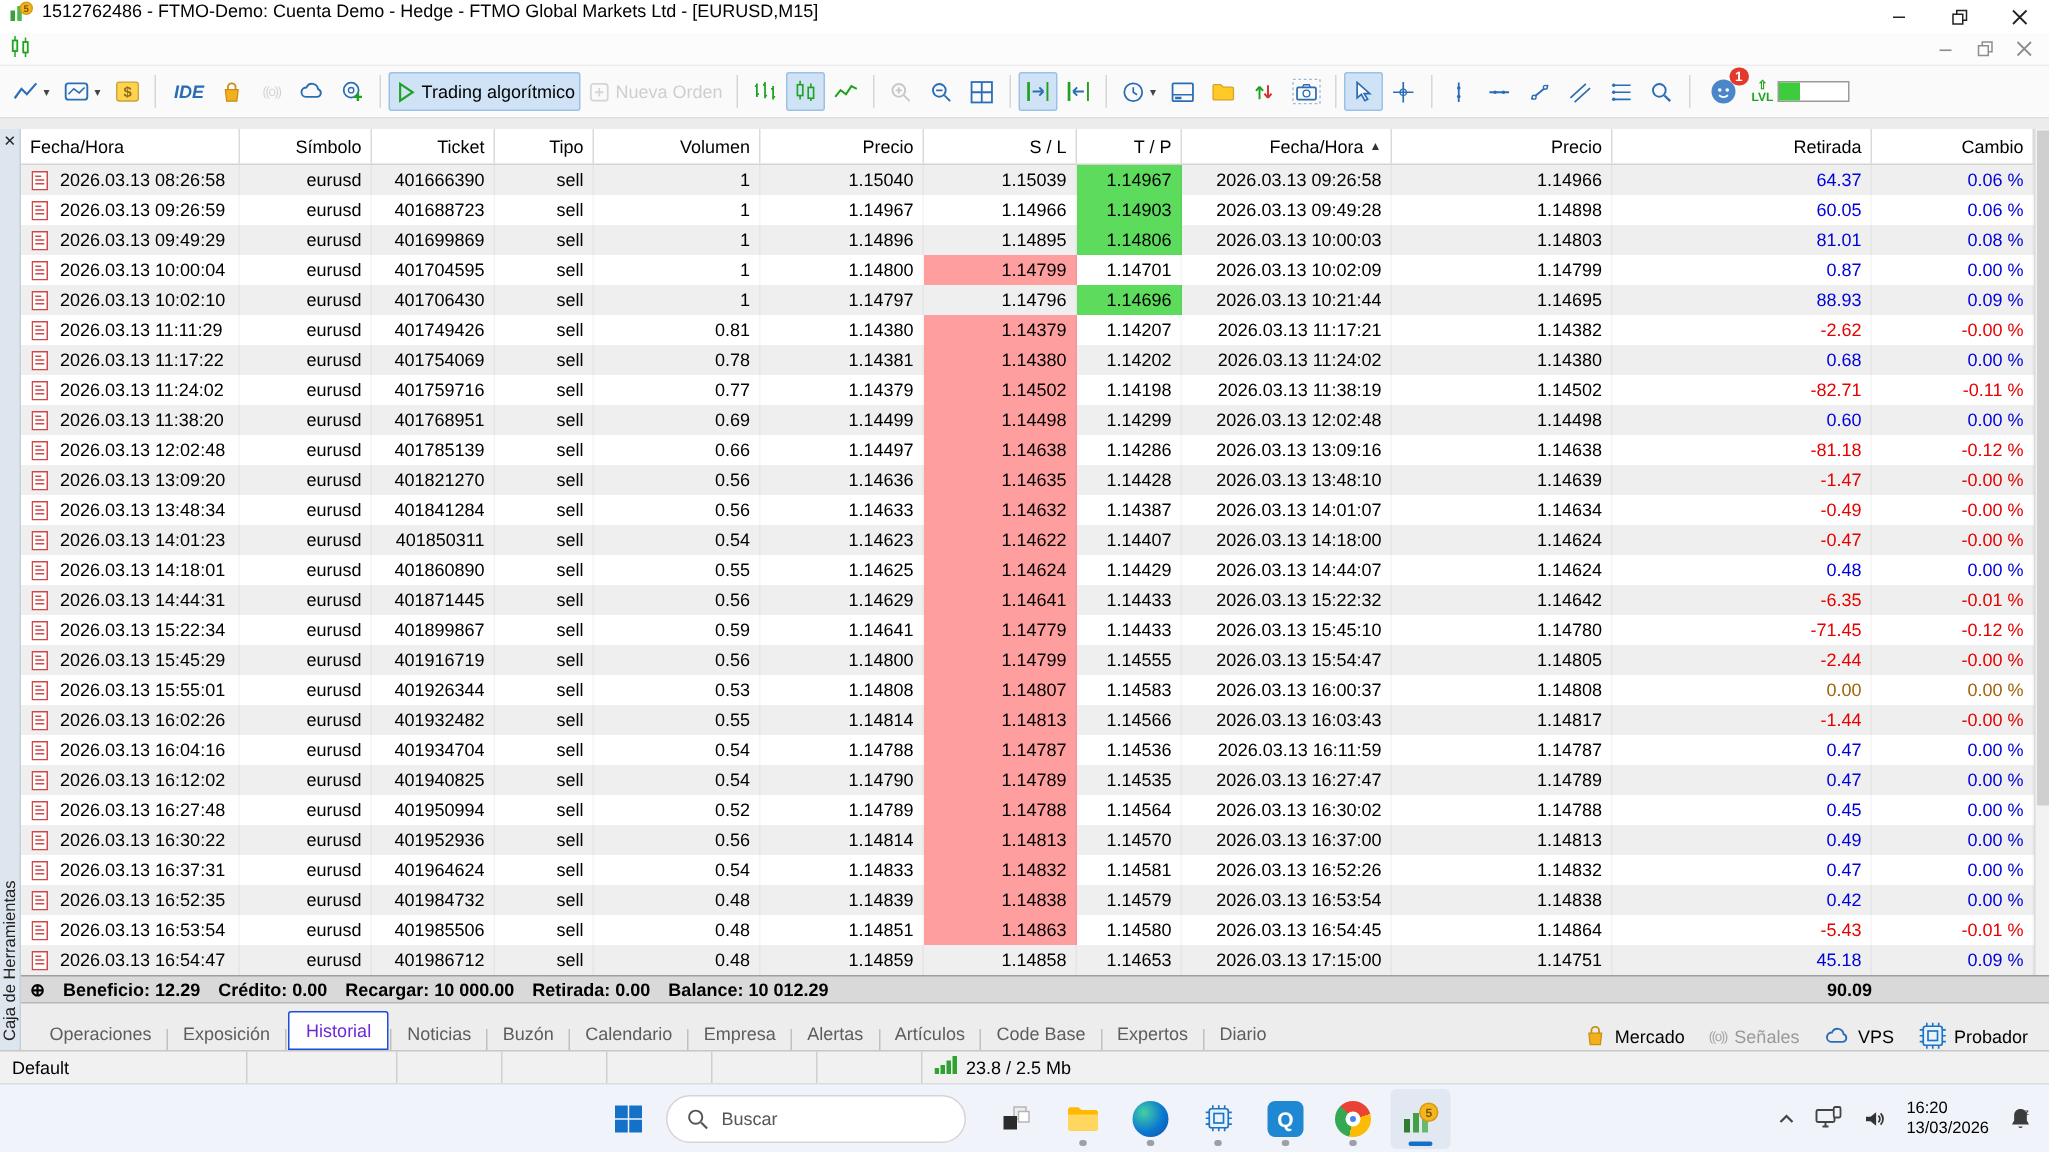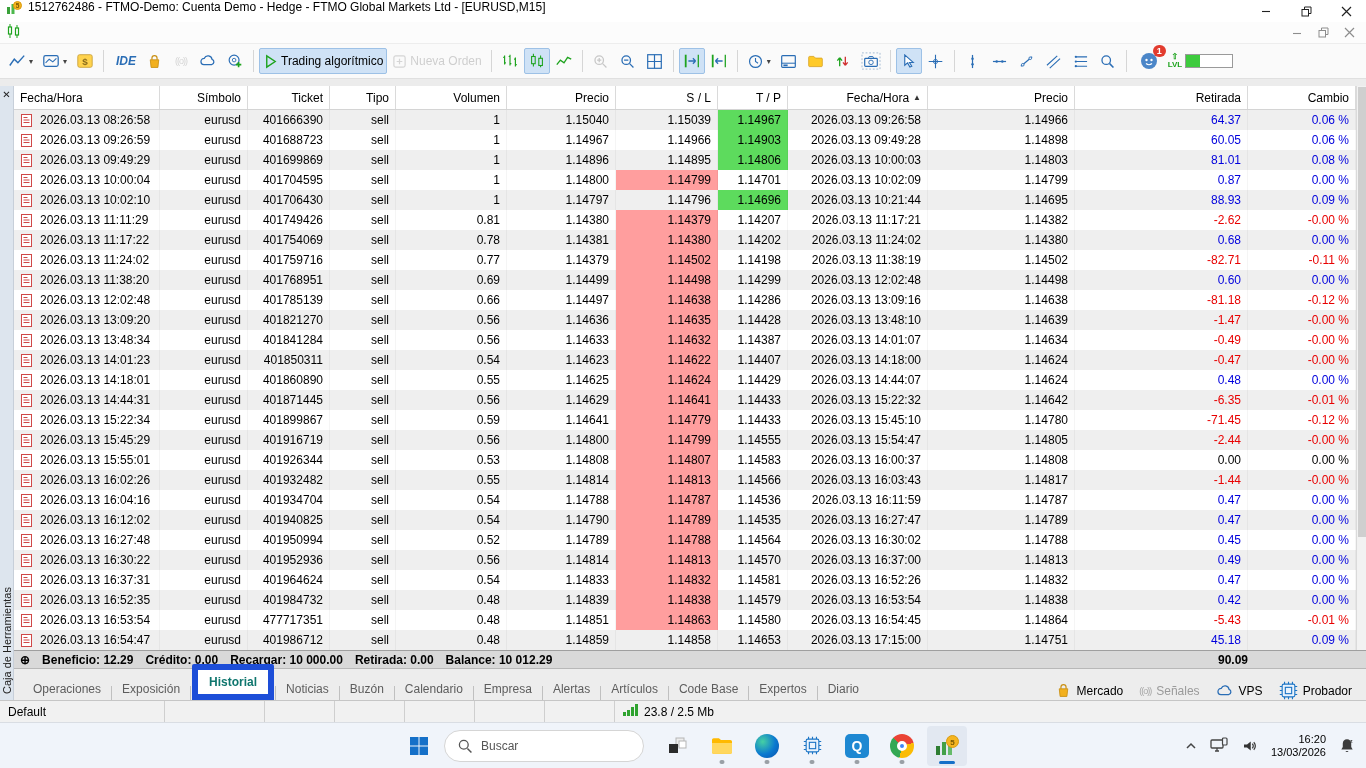--- a/index.html
+++ b/index.html
@@ -51,34 +51,34 @@
   .hcell.first{justify-content:flex-start;padding-left:6px}
   .sort-ind{font-size:8px;margin-left:4px;color:#333}
 
   .rows{height:540px;flex:none}
   .row{display:grid;grid-template-columns:24px 122px 88px 82px 66px 111px 109px 102px 70px 140px 147px 173px 108px;height:20px;line-height:20px;background:#fff}
   .row.odd{background:#efefef}
   .cell{padding:0 6px;text-align:right;white-space:nowrap;overflow:hidden;border-right:1px solid rgba(0,0,0,0.04)}
   .cell.left{text-align:left;padding-left:2px}
   .cell.slhl{background:#ff9e9e}
   .cell.tphl{background:#5ddb5d}
-  .pos{color:#0000dd}.neg{color:#e80000}.zero{color:#000000}
+  .pos{color:#0000dd}.neg{color:#e80000}.zero{color:#a16207}
   .icon-cell{display:flex;align-items:center;justify-content:center;border-right:none}
 
   .vscroll{position:absolute;right:0;top:0;width:10px;height:564px;background:#f2f2f2;border-left:1px solid #dadada}
   .vthumb{position:absolute;left:1px;top:1px;width:8px;height:450px;background:#cfcfcf}
 
   .summary{height:18px;background:#d9d9d9;border-top:1px solid #9f9f9f;display:flex;align-items:center;gap:12px;padding-left:6px;font-weight:bold;flex:none}
   .sum-item{white-space:nowrap}
   .sum-total{margin-left:auto;margin-right:118px}
 
   
   .tabbar{height:32px;background:#ededed;border-top:1px solid #b8b8b8;display:flex;align-items:flex-end;padding-left:10px;flex:none}
   .tab{padding:4px 9px;color:#5d5d5d;white-space:nowrap}
-  .tab.active{background:#fff;border:6px solid #1d4ed8;border-radius:2px 2px 0 0;color:#0f766e;font-weight:bold;padding:5px 11px}
+  .tab.active{background:#fff;border:1px solid #1d4ed8;border-radius:2px 2px 0 0;color:#6d28d9;font-weight:normal;padding:5px 11px}
   .tab-sep{width:1px;height:14px;background:#c0c0c0;margin:0 1px;flex:none}
   .tab-right{margin-left:auto;display:flex;align-items:center;gap:16px;padding-right:14px}
   .tr-item{display:flex;align-items:center;gap:5px;white-space:nowrap}
   .tr-item.disabled{color:#9a9a9a}
 
   
   .statusbar{height:22px;background:#f1f1f1;border-top:1px solid #c6c6c6;display:flex;align-items:stretch;flex:none}
   .sb-cell{display:flex;align-items:center;padding:0 8px;border-right:1px solid #cfcfcf;white-space:nowrap}
   .sb-help{flex:1}
   .sb-net{gap:5px;border-right:none;min-width:118px}
@@ -88,21 +88,21 @@
   .tk-item{width:40px;height:40px;display:flex;align-items:center;justify-content:center;border-radius:4px;position:relative;flex:none}
   .tk-item.active{background:#e2e8f1}
   .tk-item .run-dot{position:absolute;bottom:2px;left:50%;transform:translateX(-50%);width:5px;height:4px;border-radius:2px;background:#9aa0a6}
   .tk-item.active .run-dot{width:16px;height:3px;background:#1570c8}
   .tk-search{width:200px;height:32px;background:#fff;border:1px solid #d5d5d5;border-radius:16px;display:flex;align-items:center;gap:8px;padding:0 12px;color:#555;flex:none;margin-right:8px}
   .chrome{width:24px;height:24px;border-radius:50%;background:conic-gradient(from -45deg,#ea4335 0 33%,#fbbc05 0 66%,#34a853 0 100%);display:flex}
   .chrome-in{width:10px;height:10px;border-radius:50%;background:#4285f4;border:3px solid #fff;margin:auto}
   .edge-ico{width:24px;height:24px;border-radius:50%;background:radial-gradient(circle at 32% 32%,#45d0a4,#0b79d0 55%,#0a4fa8)}
   .q-badge{width:24px;height:24px;background:#1e88d2;border-radius:5px;color:#fff;font-weight:bold;display:flex;align-items:center;justify-content:center;font-size:14px}
   .tray{position:absolute;right:10px;top:0;height:100%;display:flex;align-items:center;gap:12px}
-  .clockblk{font-size:11px;line-height:13px;text-align:right}
+  .clockblk{font-size:11px;line-height:13px;text-align:left}
 </style>
 </head>
 <body>
 
 <div class="screen">
 
   <div class="titlebar">
     <span class="app-icon">
         <svg width="16" height="16" viewBox="0 0 16 16">
           <rect x="1" y="7" width="3" height="7" fill="#3aa13a"></rect>
@@ -992,21 +992,21 @@
           </div>
           <div class="row">
             <div class="cell icon-cell">
               <svg width="11" height="13" viewBox="0 0 11 13">
                 <rect x="0.5" y="0.5" width="10" height="12" fill="#fff" stroke="#d04848"></rect>
                 <path d="M2.5 3.5h4M2.5 6h6M2.5 8.5h6" stroke="#d04848"></path>
               </svg>
             </div>
             <div class="cell left">2026.03.13 16:53:54</div>
             <div class="cell">eurusd</div>
-            <div class="cell">477717351</div>
+            <div class="cell">401985506</div>
             <div class="cell">sell</div>
             <div class="cell">0.48</div>
             <div class="cell">1.14851</div>
             <div class="cell slhl">1.14863</div>
             <div class="cell">1.14580</div>
             <div class="cell">2026.03.13 16:54:45</div>
             <div class="cell">1.14864</div>
             <div class="cell neg">-5.43</div>
             <div class="cell neg">-0.01 %</div>
           </div>

